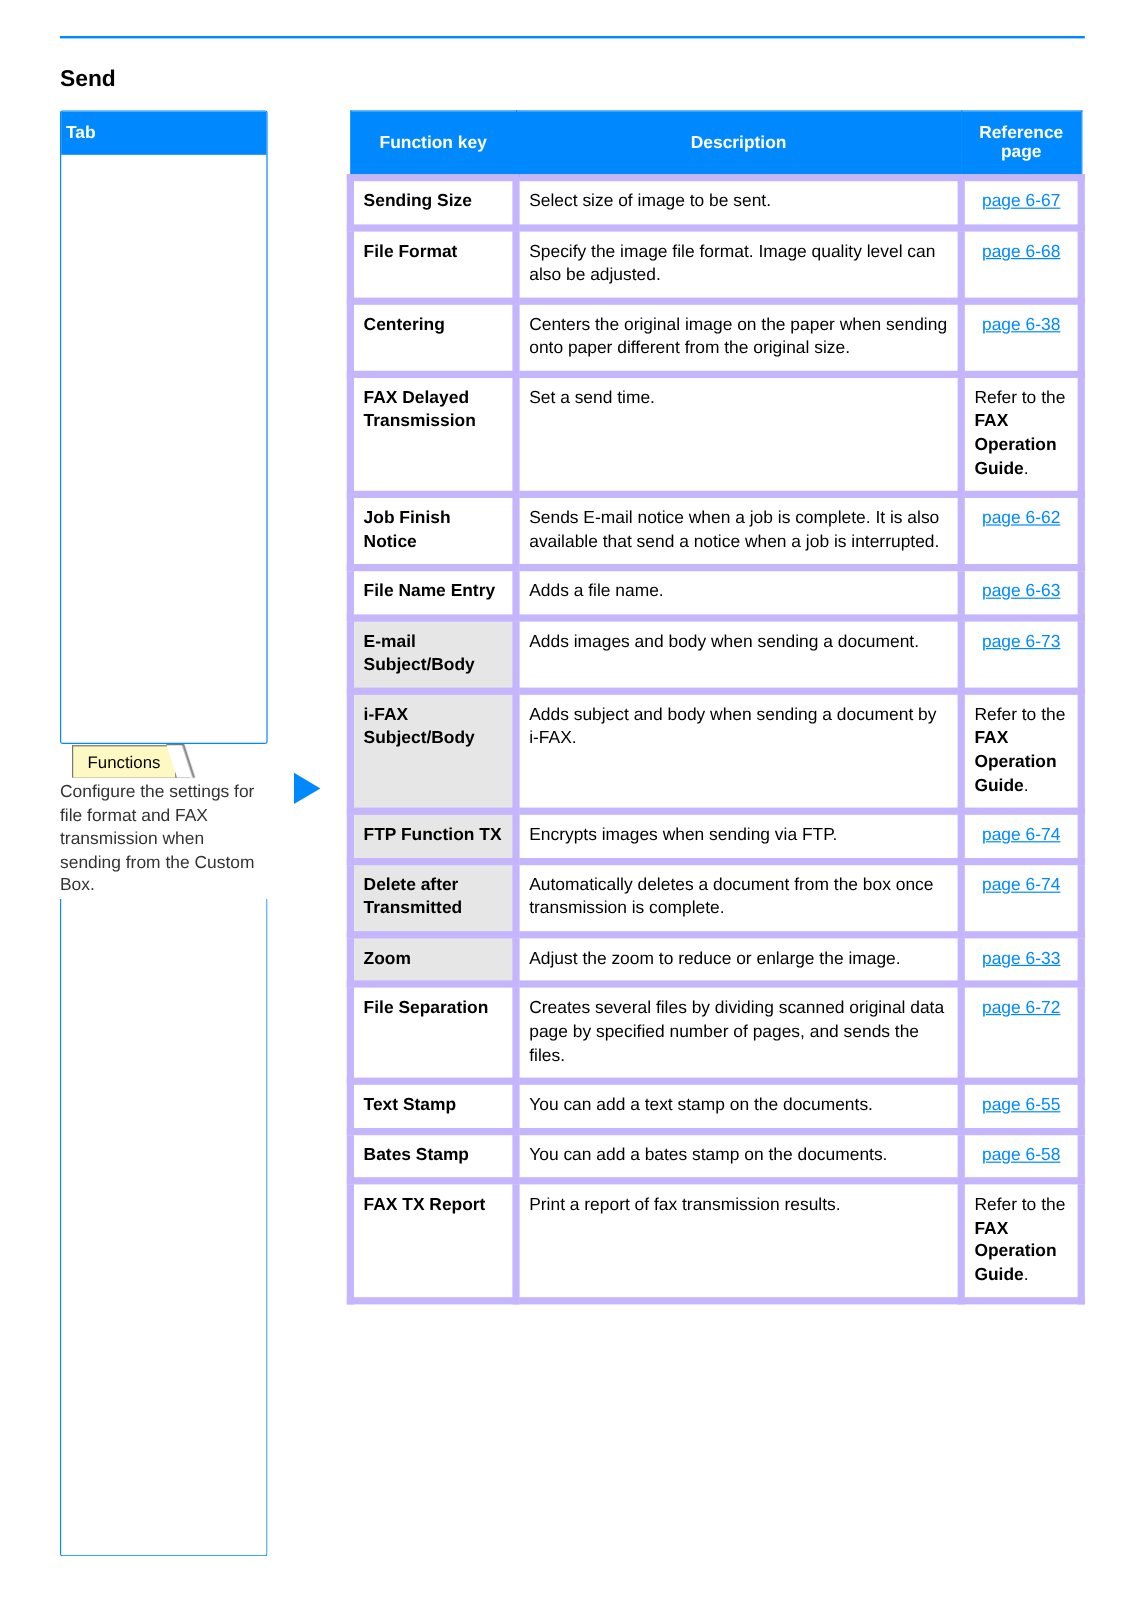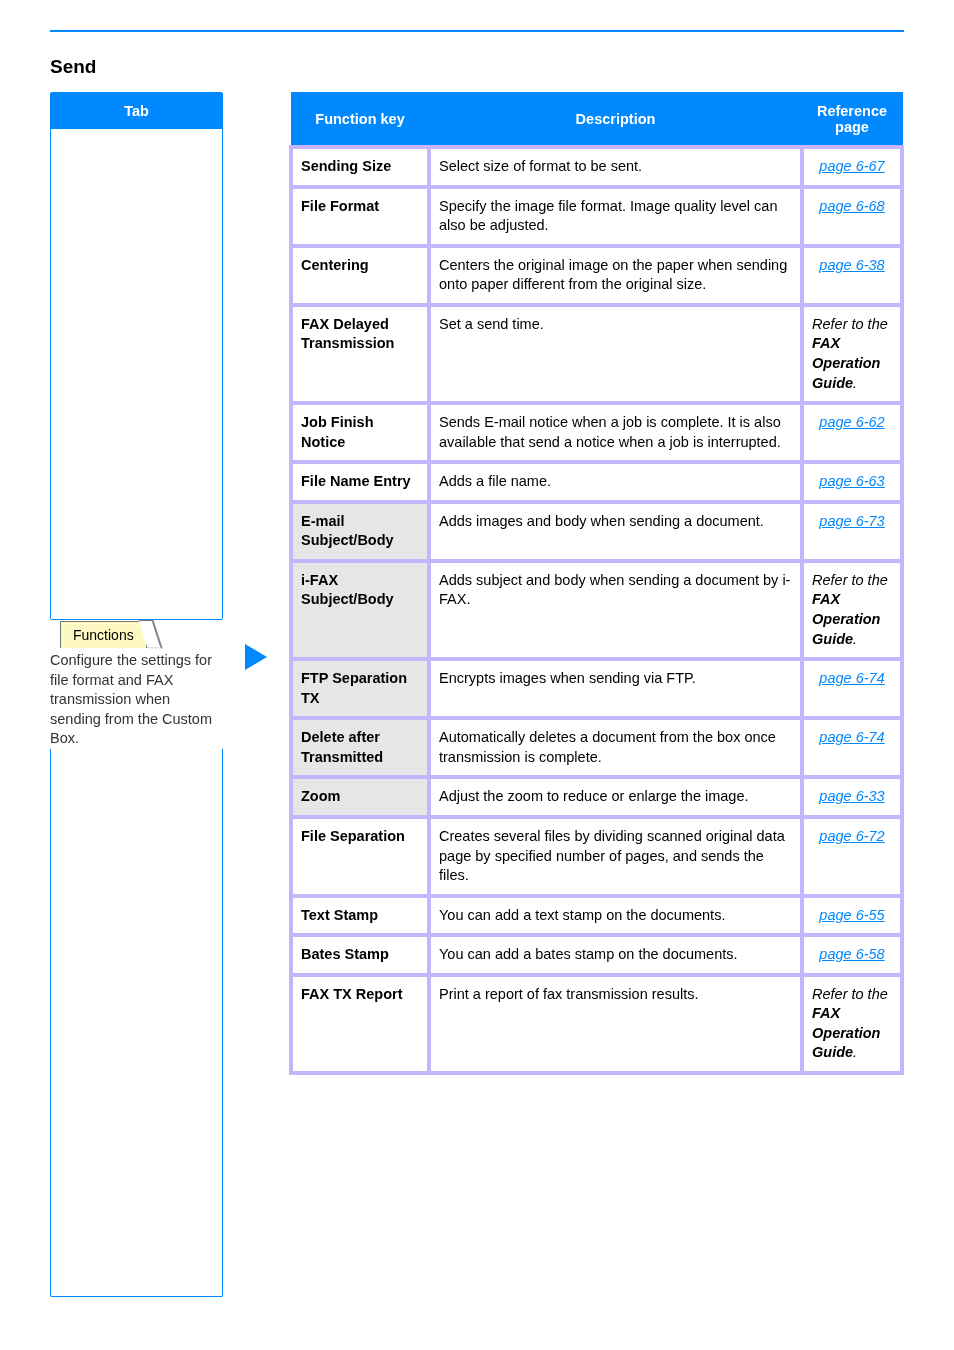--- a/index.html
+++ b/index.html
@@ -4,38 +4,38 @@
 <style>
   * { box-sizing: border-box; margin: 0; padding: 0; }
   body { font-family: Arial, Helvetica, sans-serif; width: 954px; background: #fff; color: #000; }
   .page-wrap { padding: 30px 50px 0 50px; }
   .breadcrumb { font-size: 14.5px; color: #333; margin-bottom: 8px; }
   .hr-blue { border: none; border-top: 2px solid #0089ff; margin-bottom: 24px; }
   .section-title { font-size: 19px; font-weight: bold; margin-bottom: 14px; }
   .layout { display: flex; gap: 16px; align-items: flex-start; }
   .left-col { flex: 0 0 173px; }
   .tab-box { border: 1px solid #0089ff; border-radius: 2px; }
-  .tab-header { background: #0089ff; color: #fff; font-weight: bold; font-size: 14.5px; text-align: center; padding: 10px 4px; }
+  .tab-header { background: #0089ff; color: #fff; font-weight: bold; font-size: 14.5px; padding: 10px 4px; }
   .tab-body { height: 490px; border-bottom: none; }
   .fn-tab-chip { margin: 0 0 0 10px; }
   .fn-tab-chip .chip-row { display: flex; align-items: flex-end; }
   .fn-tab-chip .chip { border: 1px solid #777; background: #fef9c3; padding: 5px 12px; font-size: 14px; border-bottom: none; filter: drop-shadow(1px 0 0 #888); }
   .fn-tab-chip .slant { width: 14px; height: 28px; background: #fff; border-top: 1px solid #777; border-right: 1px solid #777; transform: skewX(18deg); margin-left: -4px; filter: drop-shadow(1px 0 0 #888); }
   .fn-underline { border-top: 1px solid #777; margin-top: -1px; width: 60%; }
   .left-desc { font-size: 14.5px; color: #333; line-height: 1.35; margin-top: 3px; }
   .tab-lower { height: 548px; border: 1px solid #0089ff; border-top: none; border-radius: 0 0 2px 2px; position: relative; }
   .arrow-wrap { width: 34px; flex: 0 0 34px; display: flex; align-items: center; justify-content: center; height: 1100px; }
   .arrow-svg { margin-top: 30px; }
   .right-col { flex: 1; }
   table.fn { border-collapse: collapse; width: 100%; font-size: 14.5px; }
   table.fn th { background: #0089ff; color: #fff; font-weight: bold; padding: 10px 6px; border: 1px solid #0089ff; text-align: center; }
-  table.fn td { border: 4px solid #c4b5fd; padding: 8px 8px; vertical-align: top; line-height: 1.35; }
+  table.fn td { border: 6px solid #c4b5fd; padding: 8px 8px; vertical-align: top; line-height: 1.35; }
   table.fn td.fk { font-weight: bold; background: #fff; width: 138px; }
   table.fn td.fk.gray { background: #e6e6e6; }
-  table.fn td.ref { width: 100px; text-align: center; font-style: italic; }
+  table.fn td.ref { width: 100px; text-align: center; }
   table.fn td.ref.link { color: #0089ff; text-decoration: underline; }
   table.fn td.ref .plain { color: #000; text-decoration: none; display: inline-block; text-align: left; }
   table.fn td.ref .plain b { font-weight: bold; }
 </style>
 </head>
 <body>
 
 <div class="page-wrap">
   <hr class="hr-blue">
   <div class="section-title">Send</div>
@@ -68,21 +68,21 @@
         <thead>
           <tr>
             <th>Function key</th>
             <th>Description</th>
             <th>Reference page</th>
           </tr>
         </thead>
         <tbody id="fn-tbody">
             <tr>
               <td class="fk">Sending Size</td>
-              <td>Select size of format to be sent.</td>
+              <td>Select size of image to be sent.</td>
               <td class="ref link">page 6-67</td>
             </tr>
             <tr>
               <td class="fk">File Format</td>
               <td>Specify the image file format. Image quality level can also be adjusted.</td>
               <td class="ref link">page 6-68</td>
             </tr>
             <tr>
               <td class="fk">Centering</td>
               <td>Centers the original image on the paper when sending onto paper different from the original size.</td>
@@ -107,21 +107,21 @@
               <td class="fk gray">E-mail Subject/Body</td>
               <td>Adds images and body when sending a document.</td>
               <td class="ref link">page 6-73</td>
             </tr>
             <tr>
               <td class="fk gray">i-FAX Subject/Body</td>
               <td>Adds subject and body when sending a document by i-FAX.</td>
               <td class="ref"><span class="plain">Refer to the <b>FAX Operation Guide</b>.</span></td>
             </tr>
             <tr>
-              <td class="fk gray">FTP Separation TX</td>
+              <td class="fk gray">FTP Function TX</td>
               <td>Encrypts images when sending via FTP.</td>
               <td class="ref link">page 6-74</td>
             </tr>
             <tr>
               <td class="fk gray">Delete after Transmitted</td>
               <td>Automatically deletes a document from the box once transmission is complete.</td>
               <td class="ref link">page 6-74</td>
             </tr>
             <tr>
               <td class="fk gray">Zoom</td>

